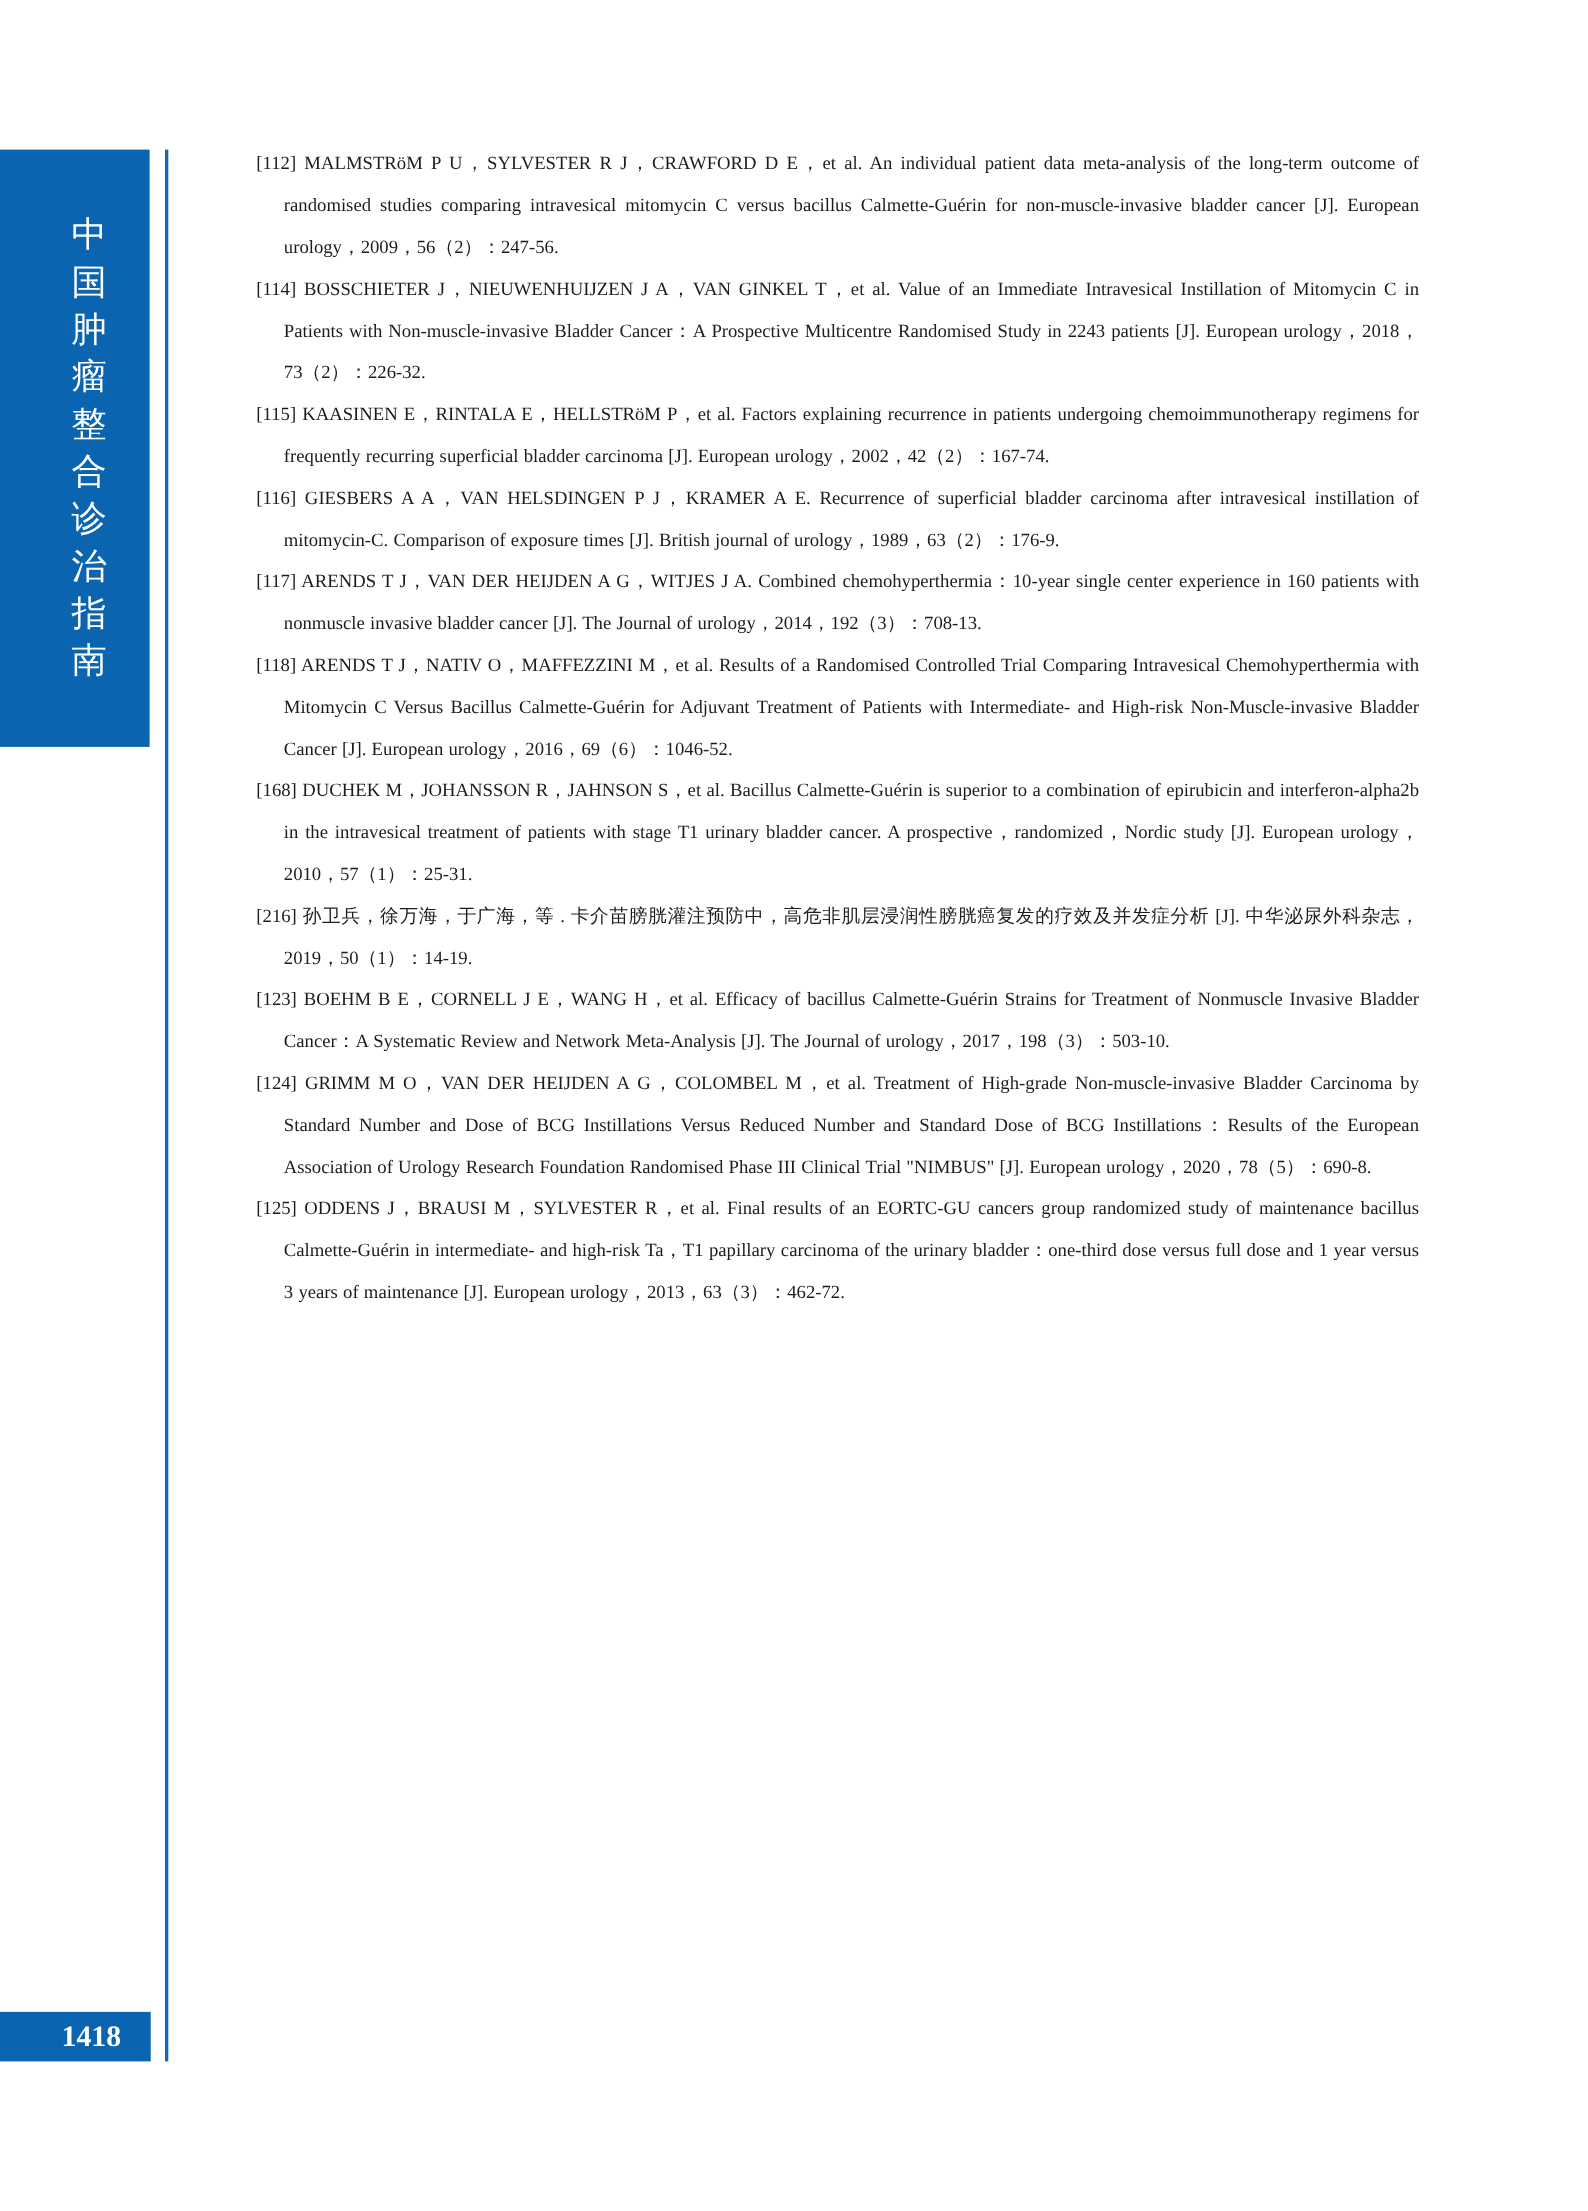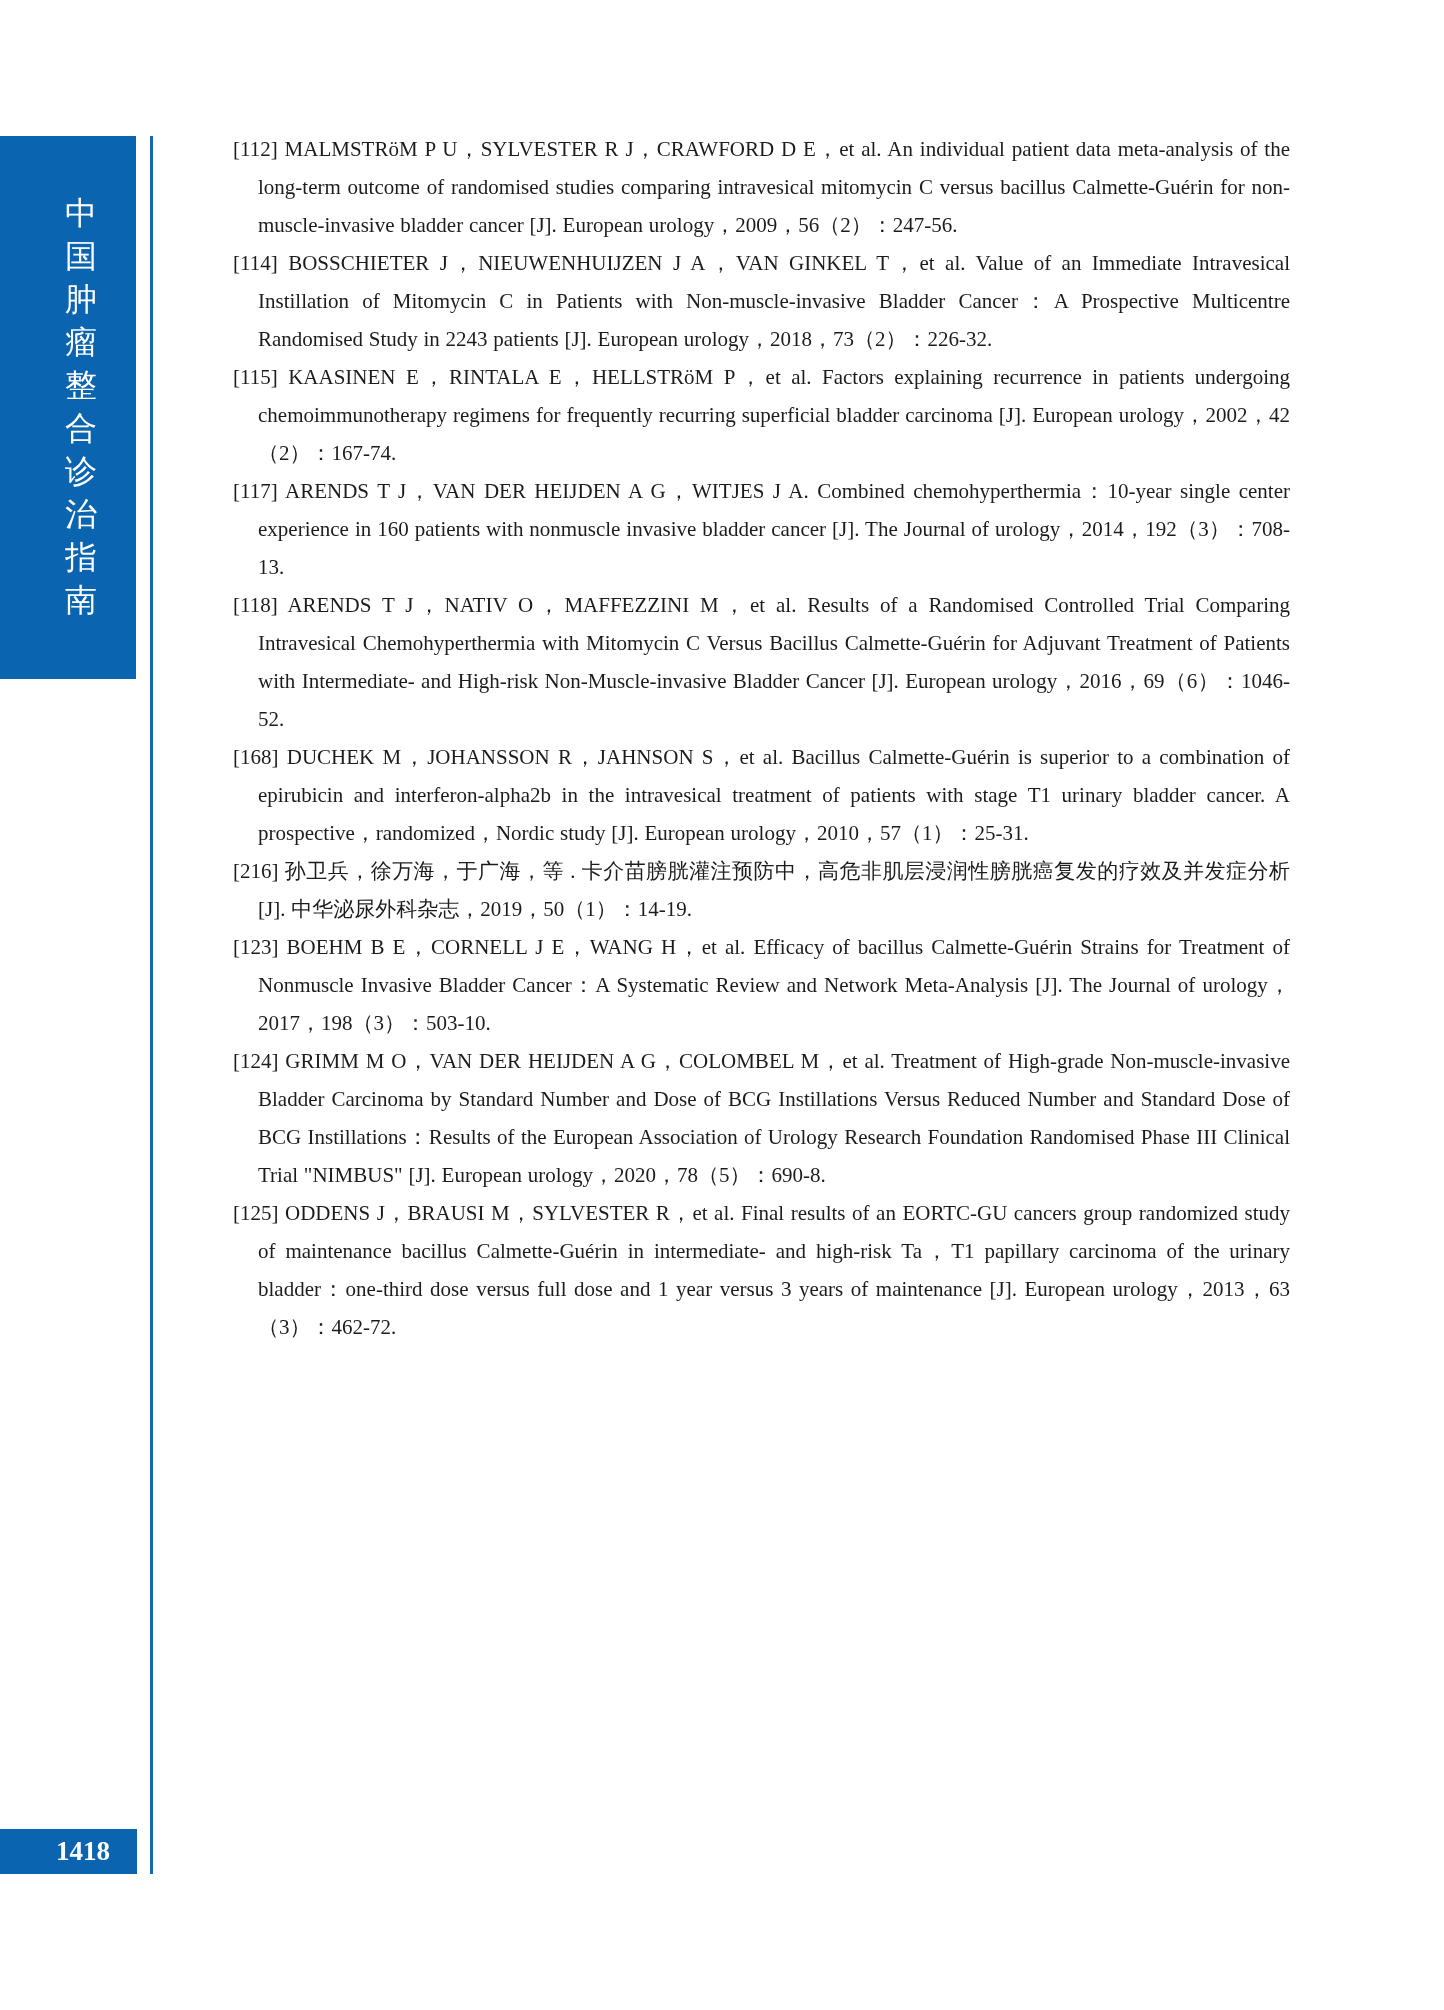--- a/index.html
+++ b/index.html
@@ -72,21 +72,21 @@
     line-height: 45px;
   }
   
   .content {
     position: absolute;
     left: 233px;
     top: 130px;
     width: 1057px;
   }
   .ref {
-    font-size: 21px;
+    font-size: 17px;
     line-height: 38px;
     color: #1c1c1c;
     text-align: justify;
     padding-left: 25px;
     text-indent: -25px;
     word-spacing: 0.5px;
   }
   .ref .ref-num {
     white-space: nowrap;
   }
@@ -110,20 +110,21 @@
         <span class="ch">南</span>
       </div>
   </div>
 
   <div class="vrule"></div>
 
   <div class="content" id="ref-list">
       <div class="ref"><span class="ref-num">[112]</span> <span class="ref-text">MALMSTRöM P U，SYLVESTER R J，CRAWFORD D E，et al. An individual patient data meta-analysis of the long-term outcome of randomised studies comparing intravesical mitomycin C versus bacillus Calmette-Guérin for non-muscle-invasive bladder cancer [J]. European urology，2009，56（2）：247-56.</span></div>
       <div class="ref"><span class="ref-num">[114]</span> <span class="ref-text">BOSSCHIETER J，NIEUWENHUIJZEN J A，VAN GINKEL T，et al. Value of an Immediate Intravesical Instillation of Mitomycin C in Patients with Non-muscle-invasive Bladder Cancer：A Prospective Multicentre Randomised Study in 2243 patients [J]. European urology，2018，73（2）：226-32.</span></div>
       <div class="ref"><span class="ref-num">[115]</span> <span class="ref-text">KAASINEN E，RINTALA E，HELLSTRöM P，et al. Factors explaining recurrence in patients undergoing chemoimmunotherapy regimens for frequently recurring superficial bladder carcinoma [J]. European urology，2002，42（2）：167-74.</span></div>
+      <div class="ref"><span class="ref-num">[116]</span> <span class="ref-text">GIESBERS A A，VAN HELSDINGEN P J，KRAMER A E. Recurrence of superficial bladder carcinoma after intravesical instillation of mitomycin-C. Comparison of exposure times [J]. British journal of urology，1989，63（2）：176-9.</span></div>
       <div class="ref"><span class="ref-num">[117]</span> <span class="ref-text">ARENDS T J，VAN DER HEIJDEN A G，WITJES J A. Combined chemohyperthermia：10-year single center experience in 160 patients with nonmuscle invasive bladder cancer [J]. The Journal of urology，2014，192（3）：708-13.</span></div>
       <div class="ref"><span class="ref-num">[118]</span> <span class="ref-text">ARENDS T J，NATIV O，MAFFEZZINI M，et al. Results of a Randomised Controlled Trial Comparing Intravesical Chemohyperthermia with Mitomycin C Versus Bacillus Calmette-Guérin for Adjuvant Treatment of Patients with Intermediate- and High-risk Non-Muscle-invasive Bladder Cancer [J]. European urology，2016，69（6）：1046-52.</span></div>
       <div class="ref"><span class="ref-num">[168]</span> <span class="ref-text">DUCHEK M，JOHANSSON R，JAHNSON S，et al. Bacillus Calmette-Guérin is superior to a combination of epirubicin and interferon-alpha2b in the intravesical treatment of patients with stage T1 urinary bladder cancer. A prospective，randomized，Nordic study [J]. European urology，2010，57（1）：25-31.</span></div>
       <div class="ref"><span class="ref-num">[216]</span> <span class="ref-text">孙卫兵，徐万海，于广海，等 . 卡介苗膀胱灌注预防中，高危非肌层浸润性膀胱癌复发的疗效及并发症分析 [J]. 中华泌尿外科杂志，2019，50（1）：14-19.</span></div>
       <div class="ref"><span class="ref-num">[123]</span> <span class="ref-text">BOEHM B E，CORNELL J E，WANG H，et al. Efficacy of bacillus Calmette-Guérin Strains for Treatment of Nonmuscle Invasive Bladder Cancer：A Systematic Review and Network Meta-Analysis [J]. The Journal of urology，2017，198（3）：503-10.</span></div>
       <div class="ref"><span class="ref-num">[124]</span> <span class="ref-text">GRIMM M O，VAN DER HEIJDEN A G，COLOMBEL M，et al. Treatment of High-grade Non-muscle-invasive Bladder Carcinoma by Standard Number and Dose of BCG Instillations Versus Reduced Number and Standard Dose of BCG Instillations：Results of the European Association of Urology Research Foundation Randomised Phase III Clinical Trial "NIMBUS" [J]. European urology，2020，78（5）：690-8.</span></div>
       <div class="ref"><span class="ref-num">[125]</span> <span class="ref-text">ODDENS J，BRAUSI M，SYLVESTER R，et al. Final results of an EORTC-GU cancers group randomized study of maintenance bacillus Calmette-Guérin in intermediate- and high-risk Ta，T1 papillary carcinoma of the urinary bladder：one-third dose versus full dose and 1 year versus 3 years of maintenance [J]. European urology，2013，63（3）：462-72.</span></div>
     </div>
 
   <div class="page-badge">

